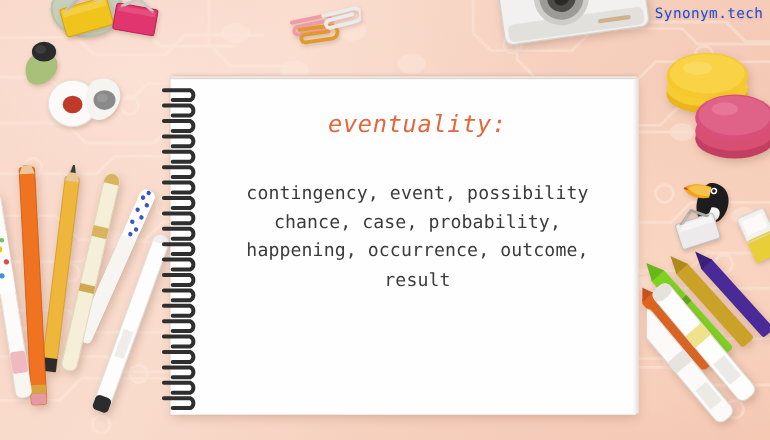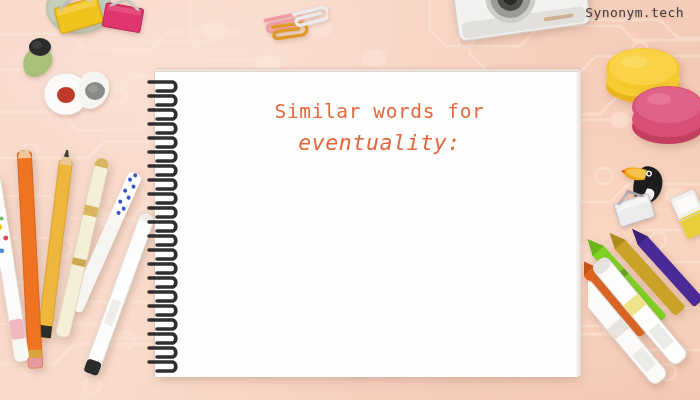--- a/index.html
+++ b/index.html
@@ -91,24 +91,24 @@
     line-height:1.58;
     color:#3b3b3b;
     text-align:center;
     letter-spacing:.1px;
     white-space:pre-line;
   }
 
   
   .watermark {
     position:absolute;
-    right:16px; top:5px;
+    right:6px; top:5px;
     font-size:13px;
     letter-spacing:.4px;
-    color:#404040;
+    color:#1d4ed8;
     text-shadow:0 1px 2px rgba(190,140,115,.45);
     z-index:40;
   }
 
   
   .prop { position:absolute; }
   .shadow-s { filter:drop-shadow(1px 2px 2px rgba(150,105,85,.33)); }
   .shadow-m { filter:drop-shadow(2px 3px 4px rgba(150,105,85,.35)); }
 </style>
 </head>
@@ -414,19 +414,22 @@
       <path d="M3 216 h24 a5 5 0 0 1 0 9 h-16"></path>
       <path d="M3 230 h24 a5 5 0 0 1 0 9 h-16"></path>
       <path d="M3 244 h24 a5 5 0 0 1 0 9 h-16"></path>
       <path d="M3 258 h24 a5 5 0 0 1 0 9 h-16"></path>
       <path d="M3 272 h24 a5 5 0 0 1 0 9 h-16"></path>
       <path d="M3 286 h24 a5 5 0 0 1 0 9 h-16"></path>
     </g>
   </svg>
 
   <div class="page-text">
-    <div class="title-line1">Similar words for</div>
     <div class="title-line2">eventuality:</div>
+    <div class="synonyms">contingency, event, possibility
+chance, case, probability,
+happening, occurrence, outcome,
+result</div>
   </div>
 
   <div class="watermark">Synonym.tech</div>
 
 </div>
 
 </body></html>

